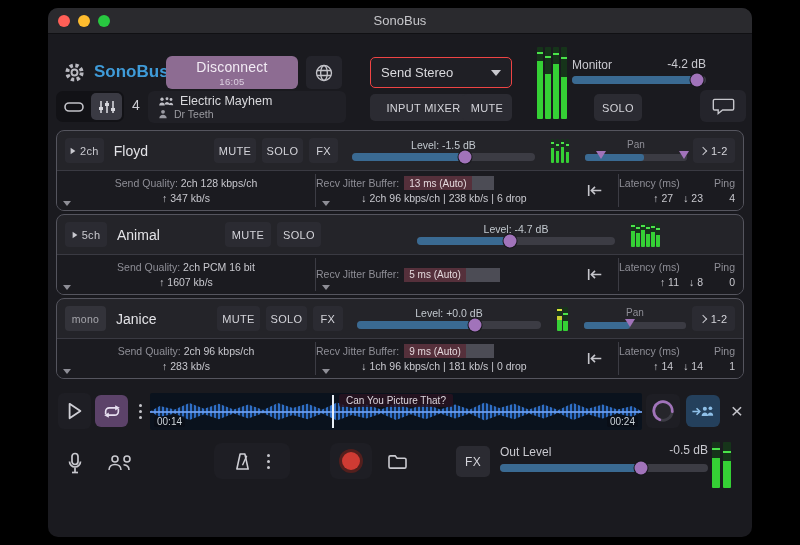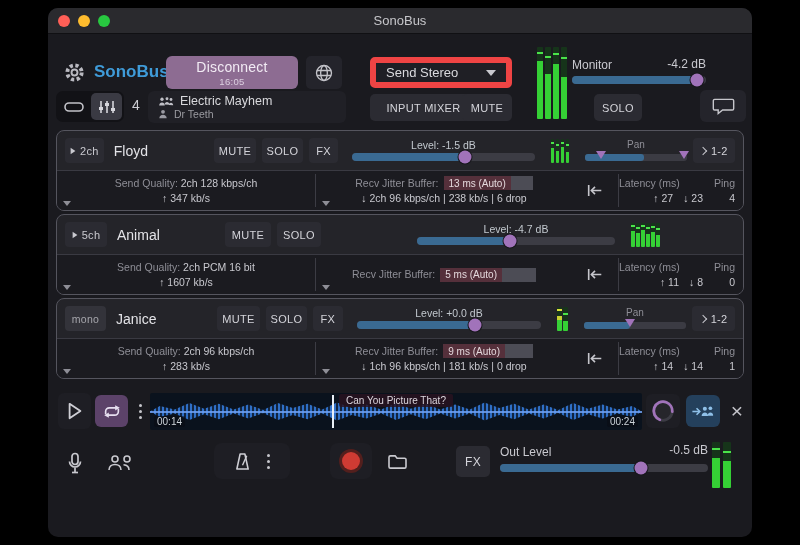--- a/index.html
+++ b/index.html
@@ -49,21 +49,21 @@
 
   
   .gear-btn{position:absolute;left:8px;top:22px;width:36px;height:33px;}
   .app-name{position:absolute;left:46px;top:28px;font-size:17px;font-weight:700;color:#3f9bd8;}
   .disconnect-btn{left:118px;top:22px;width:132px;height:33px;background:#8d6c92;border-radius:6px;
     flex-direction:column;gap:1px;}
   .disc-label{font-size:14px;color:#f2ebf4;letter-spacing:.2px;}
   .disc-time{font-size:9.5px;color:#dccfe0;}
   .globe-btn{left:258px;top:22px;width:36px;height:33px;background:#24242b;}
   .select-send{position:absolute;left:322px;top:23px;width:142px;height:31px;background:#1f1f25;
-    border:6px solid #ef4444;border-radius:5px;display:flex;align-items:center;
+    border:1px solid #ef4444;border-radius:5px;display:flex;align-items:center;
     justify-content:space-between;padding:0 10px;color:#dadade;font-size:13px;}
   .main-meter{position:absolute;left:489px;top:13px;height:72px;display:flex;gap:2px;align-items:flex-end;}
   .main-meter .vbar{width:6px;height:100%;}
   .monitor-label{position:absolute;left:524px;top:24px;font-size:12px;color:#c9c9cf;}
   .monitor-value{position:absolute;right:46px;top:23px;font-size:12px;color:#c9c9cf;}
   .monitor-slider{position:absolute;left:524px;top:42px;width:134px;}
 
   
   .seg{position:absolute;left:8px;top:57px;width:68px;height:31px;background:#121216;border-radius:7px;
     display:flex;gap:2px;padding:2px;}
@@ -105,21 +105,21 @@
     border-left:5px solid transparent;border-right:5px solid transparent;border-top:8px solid #a173ba;}
   .dest-btn{margin-left:auto;width:46px;gap:5px;}
 
   .peer-bottom{height:40px;background:#1b1b20;border-top:1px solid #3a3a42;display:flex;align-items:stretch;}
   .sec{display:flex;flex-direction:column;justify-content:center;gap:2px;font-size:10.5px;line-height:1.15;}
   .sq-sec{width:258px;position:relative;text-align:center;}
   .jit-sec{flex:1;position:relative;text-align:center;}
   .divv{width:1px;background:#3c3c44;margin:3px 0;}
   .mini-exp{position:absolute;left:6px;bottom:4px;width:0;height:0;
     border-left:4px solid transparent;border-right:4px solid transparent;border-top:5px solid #8e8e96;}
-  .jit-line{display:flex;align-items:center;justify-content:center;gap:5px;}
+  .jit-line{display:flex;align-items:center;gap:5px;}
   .jit-bar{display:inline-flex;align-items:center;background:#141418;height:14px;}
   .jit-fill{background:#55303b;color:#e4d8dc;font-size:10px;padding:0 5px;display:flex;align-items:center;height:100%;white-space:nowrap;}
   .jit-tail{width:22px;height:100%;background:#4c4c55;}
   .reset-btn{width:46px;display:flex;align-items:center;justify-content:center;}
   .lat-sec{width:88px;text-align:left;padding-right:4px;}
   .lat-vals{display:flex;gap:10px;justify-content:flex-end;}
   .ping-sec{width:36px;padding-right:8px;text-align:right;}
 
   
   .play-btn{left:10px;top:359px;width:33px;height:36px;background:#1e1e24;border-radius:6px;}

